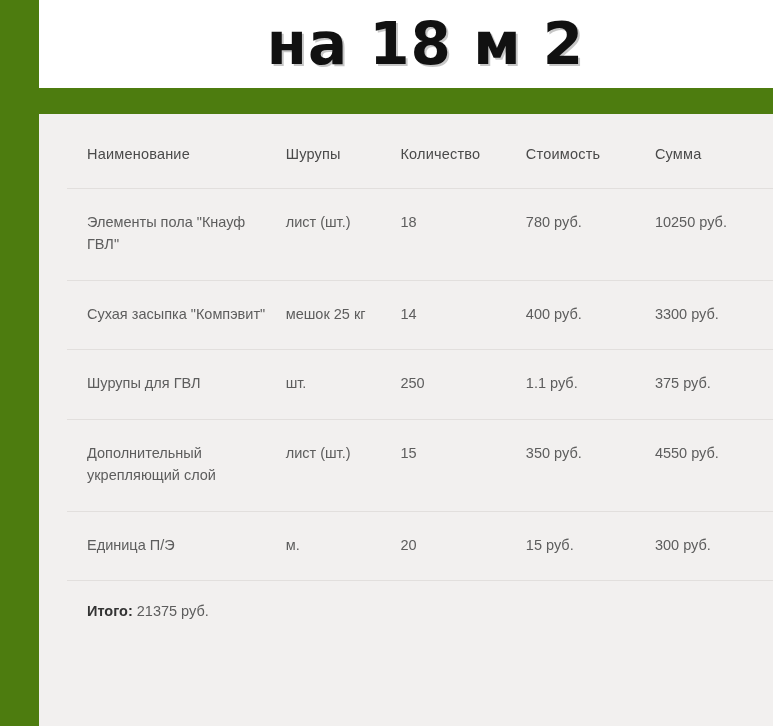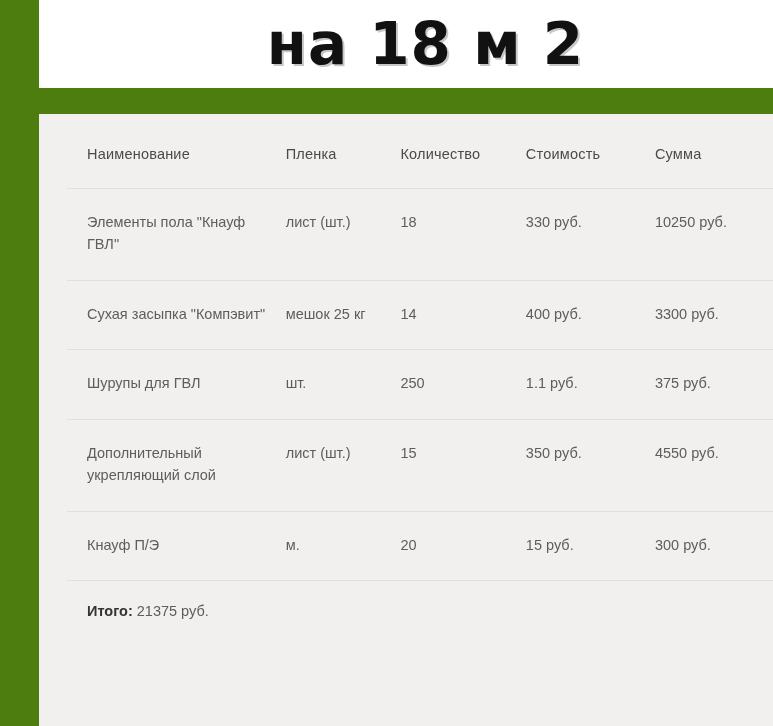--- a/index.html
+++ b/index.html
@@ -113,32 +113,32 @@
         <colgroup>
           <col class="c0">
             <col class="c1">
             <col class="c2">
             <col class="c3">
             <col class="c4">
         </colgroup>
         <thead>
           <tr>
             <th>Наименование</th>
-            <th>Пленка</th>
+            <th>Шурупы</th>
             <th>Количество</th>
             <th>Стоимость</th>
             <th>Сумма</th>
           </tr>
         </thead>
         <tbody>
           <tr>
             <td>Элементы пола "Кнауф ГВЛ"</td>
             <td>лист (шт.)</td>
             <td>18</td>
-            <td>330 руб.</td>
+            <td>780 руб.</td>
             <td>10250 руб.</td>
           </tr>
           <tr>
             <td>Сухая засыпка "Компэвит"</td>
             <td>мешок 25 кг</td>
             <td>14</td>
             <td>400 руб.</td>
             <td>3300 руб.</td>
           </tr>
           <tr>
@@ -149,21 +149,21 @@
             <td>375 руб.</td>
           </tr>
           <tr>
             <td>Дополнительный укрепляющий слой</td>
             <td>лист (шт.)</td>
             <td>15</td>
             <td>350 руб.</td>
             <td>4550 руб.</td>
           </tr>
           <tr>
-            <td>Кнауф П/Э</td>
+            <td>Единица П/Э</td>
             <td>м.</td>
             <td>20</td>
             <td>15 руб.</td>
             <td>300 руб.</td>
           </tr>
         </tbody>
       </table>
     </div>
 
     <div class="total-row">

